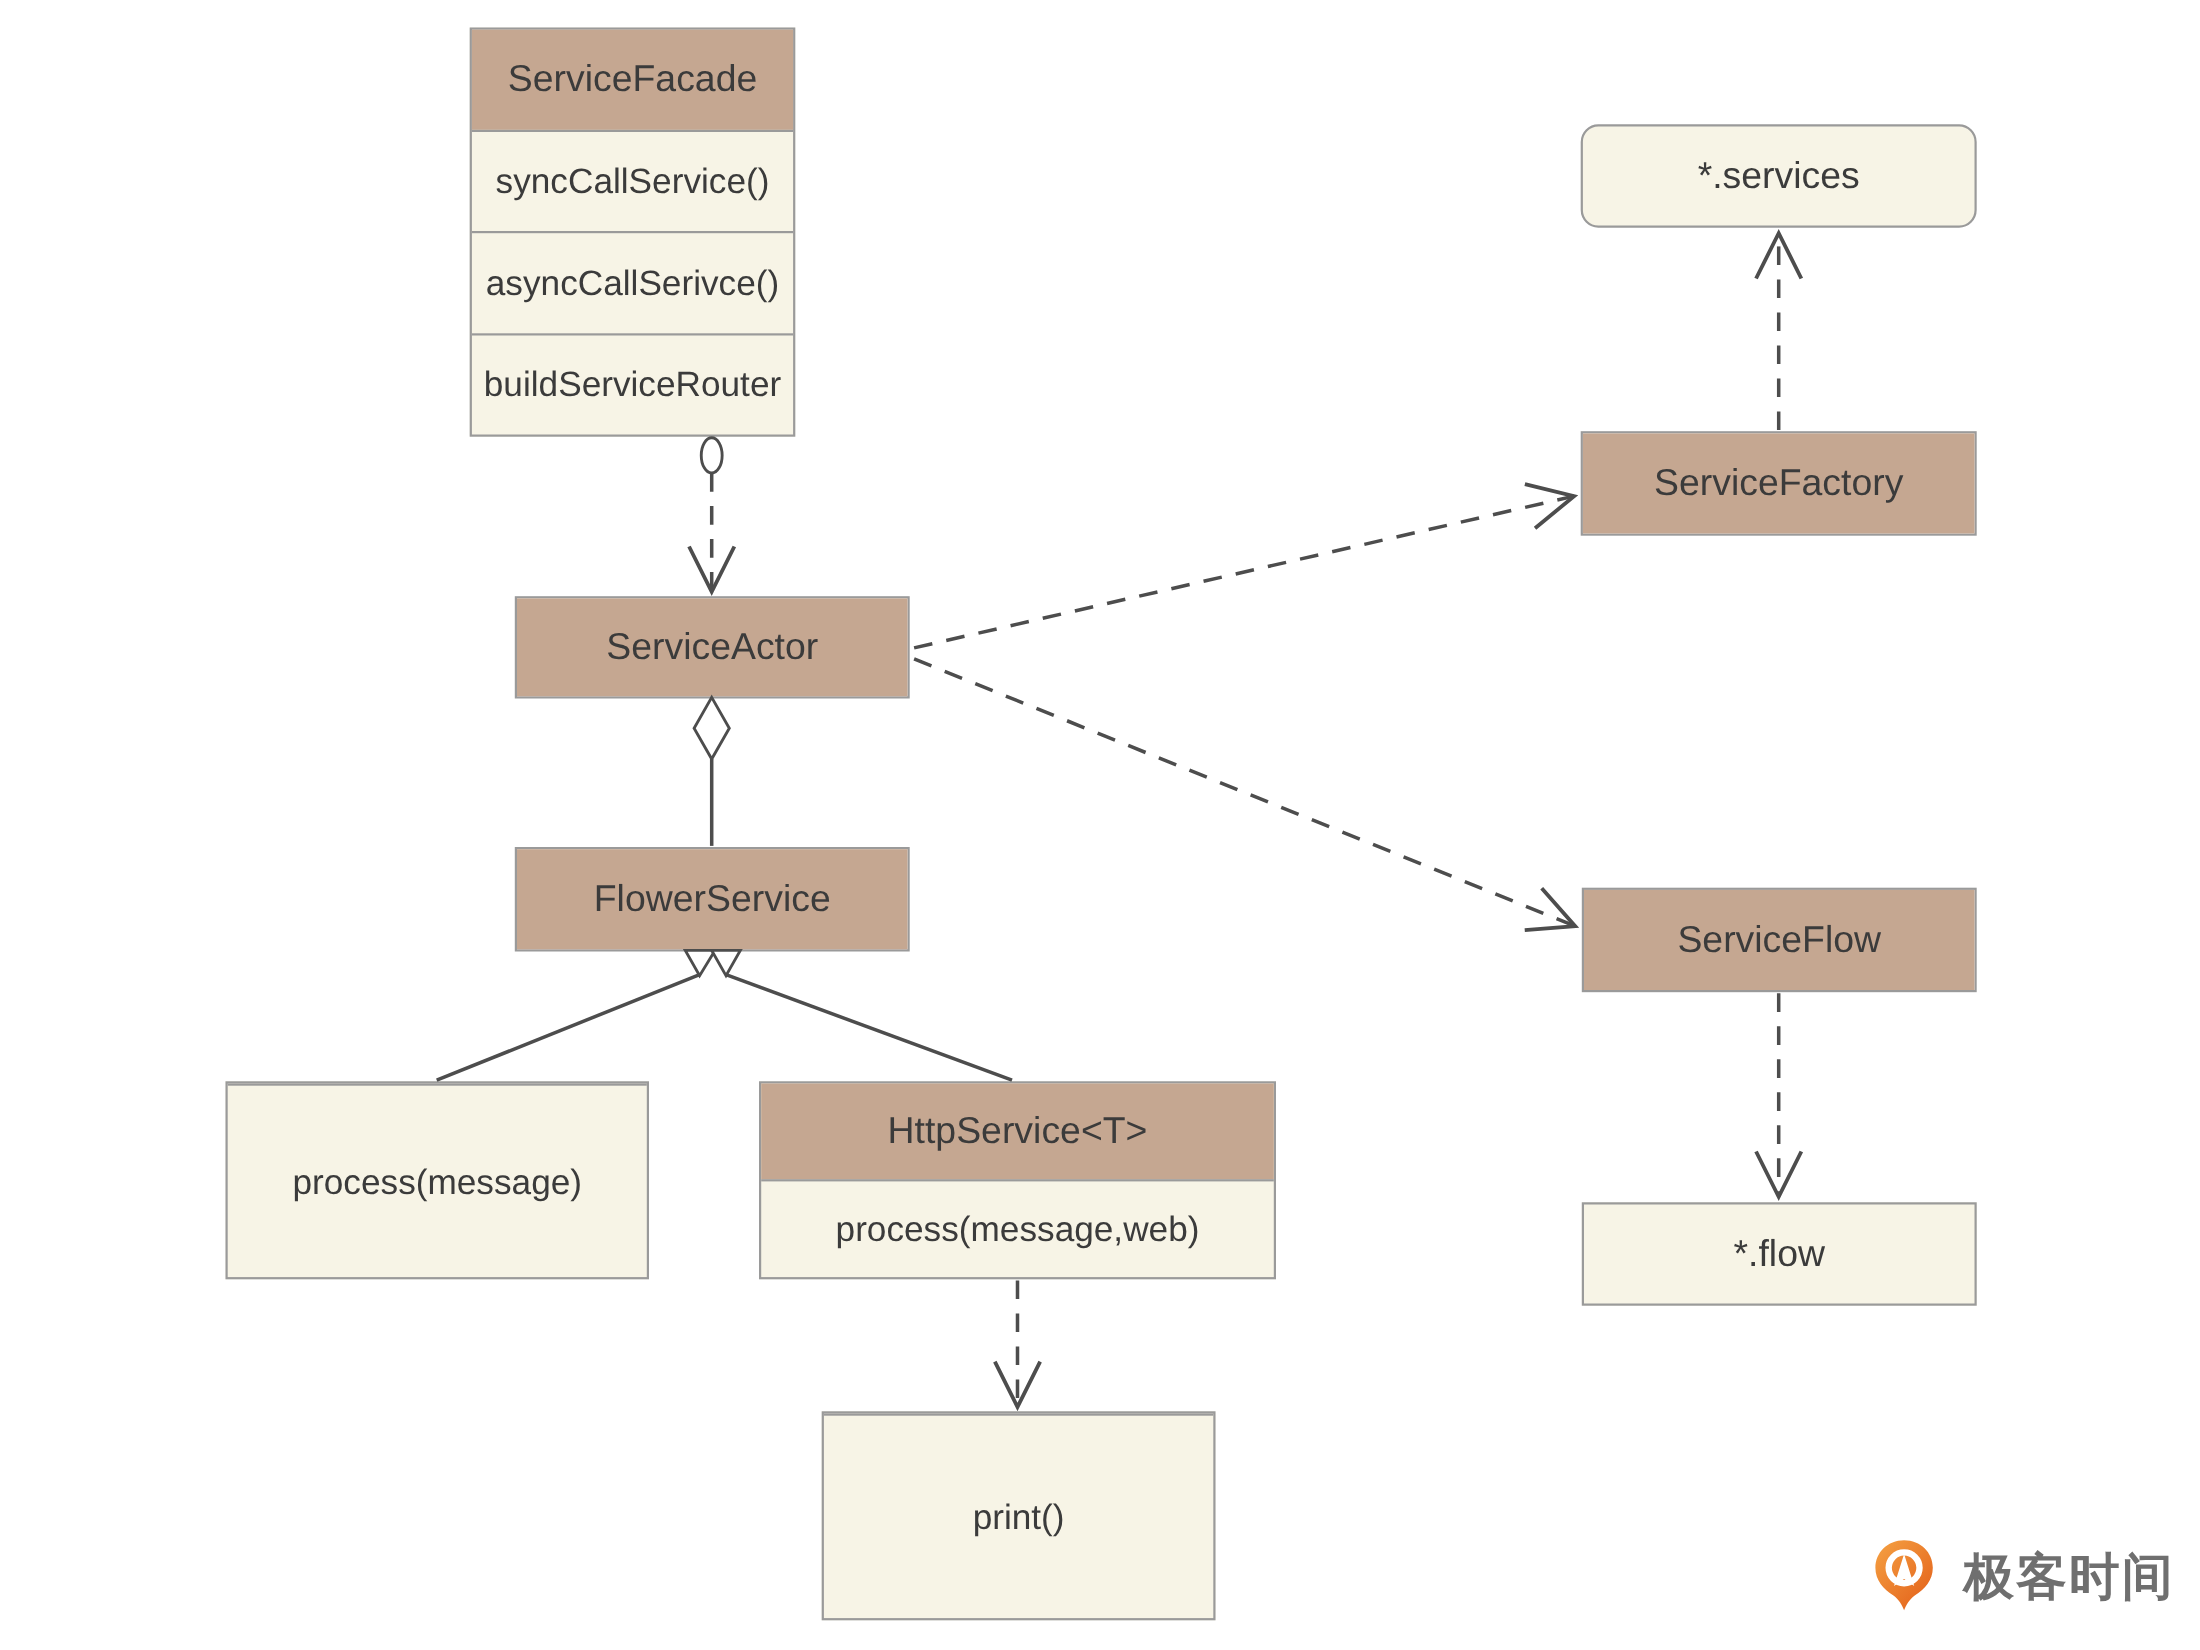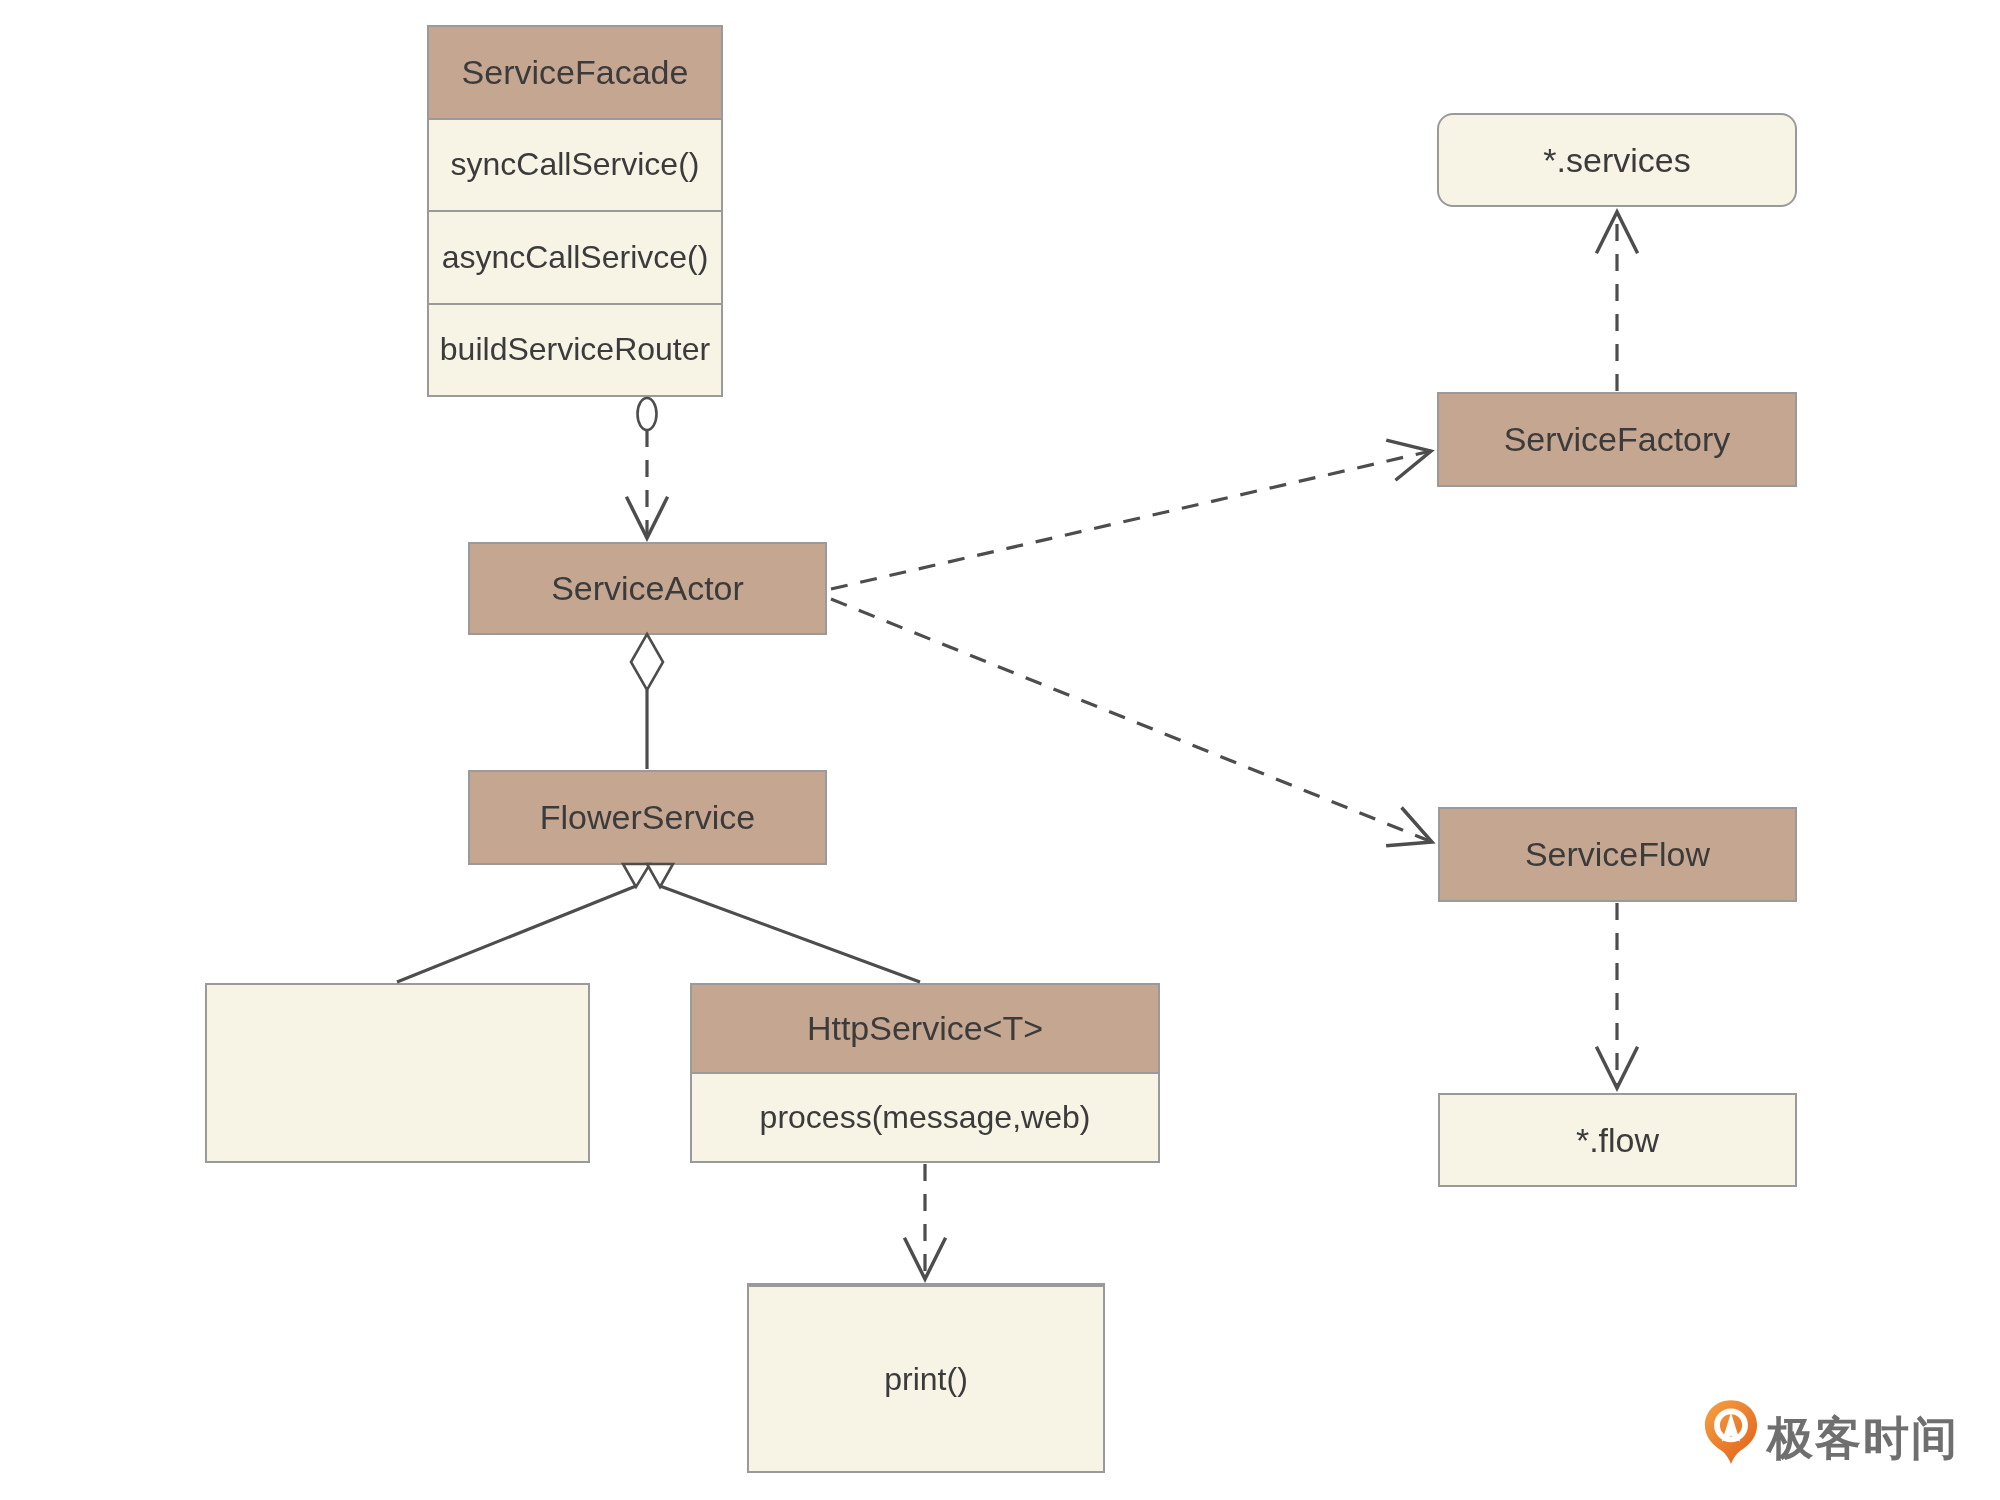--- a/index.html
+++ b/index.html
@@ -70,22 +70,22 @@
   .hollow {
     fill: var(--canvas-bg);
     stroke: var(--edge-color);
     stroke-width: 2.6;
   }
   
   .logo {
     position: absolute;
     left: 1702px; top: 1398px;
     display: flex;
-    align-items: flex-end;
-    gap: 7px;
+    align-items: center;
+    gap: 25px;
   }
   .logo-icon { width: 58px; height: 72px; }
   .logo-text {
     font-size: 46px;
     font-weight: 600;
     color: var(--logo-text-color);
     letter-spacing: 2px;
     white-space: nowrap;
   }
 </style>
@@ -103,20 +103,21 @@
 
   <div class="node" style="left:468px; top:542px; width:359px; height:93px;">
     <div class="cell cell--header">ServiceActor</div>
   </div>
 
   <div class="node" style="left:468px; top:770px; width:359px; height:95px;">
     <div class="cell cell--header">FlowerService</div>
   </div>
 
   <div class="node" style="left:205px; top:983px; width:385px; height:180px;">
+    <div class="cell cell--method">process(message)</div>
   </div>
 
   <div class="node" style="left:690px; top:983px; width:470px; height:180px;">
     <div class="cell cell--header">HttpService&lt;T&gt;</div>
     <div class="cell cell--method">process(message,web)</div>
   </div>
 
   <div class="node" style="left:747px; top:1283px; width:358px; height:190px;">
     <div class="cell cell--method">print()</div>
   </div>

